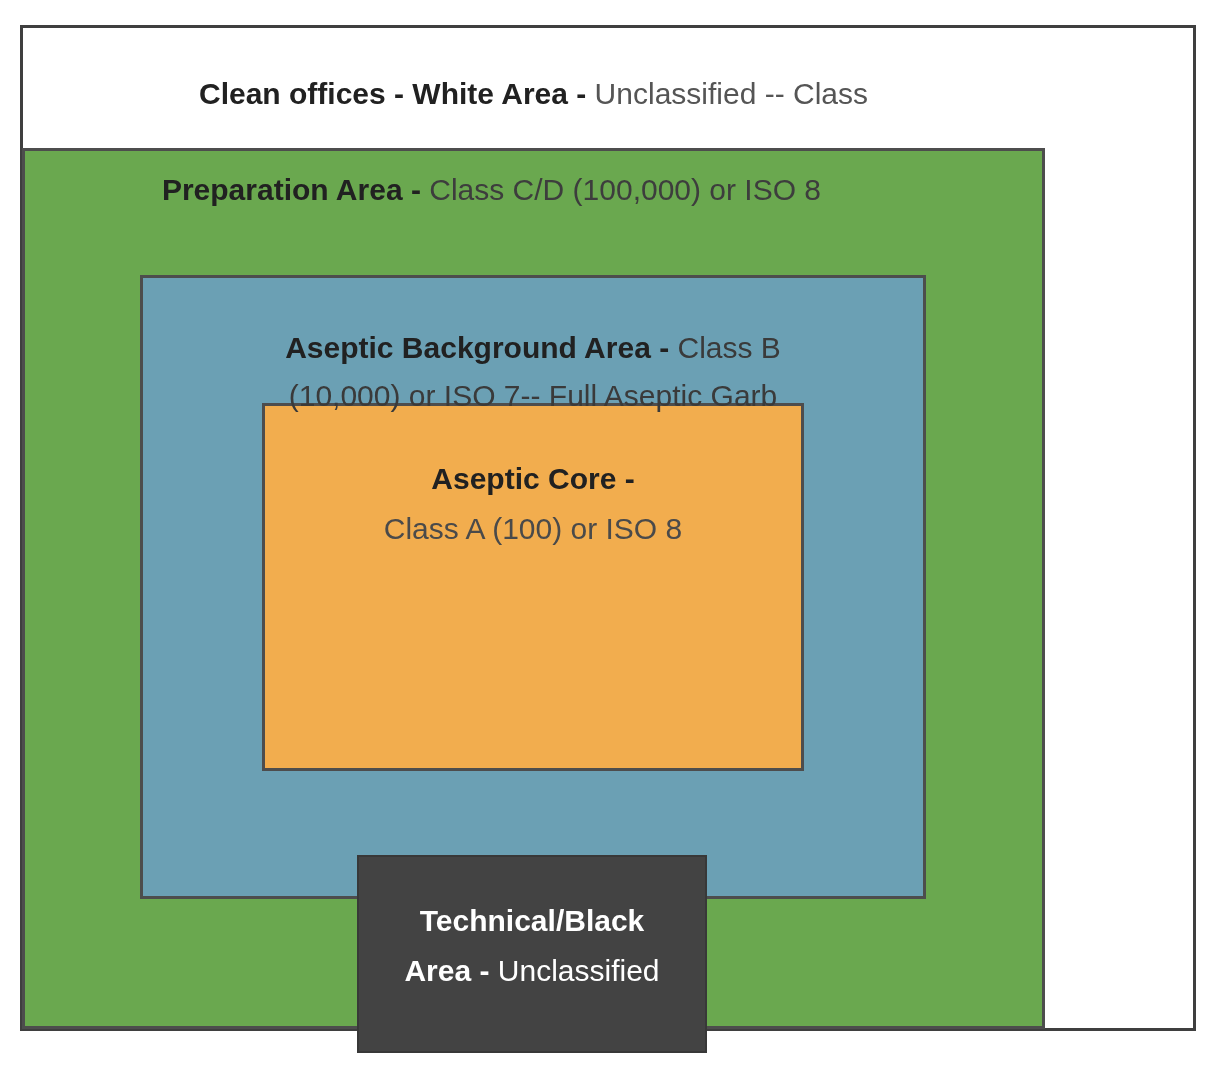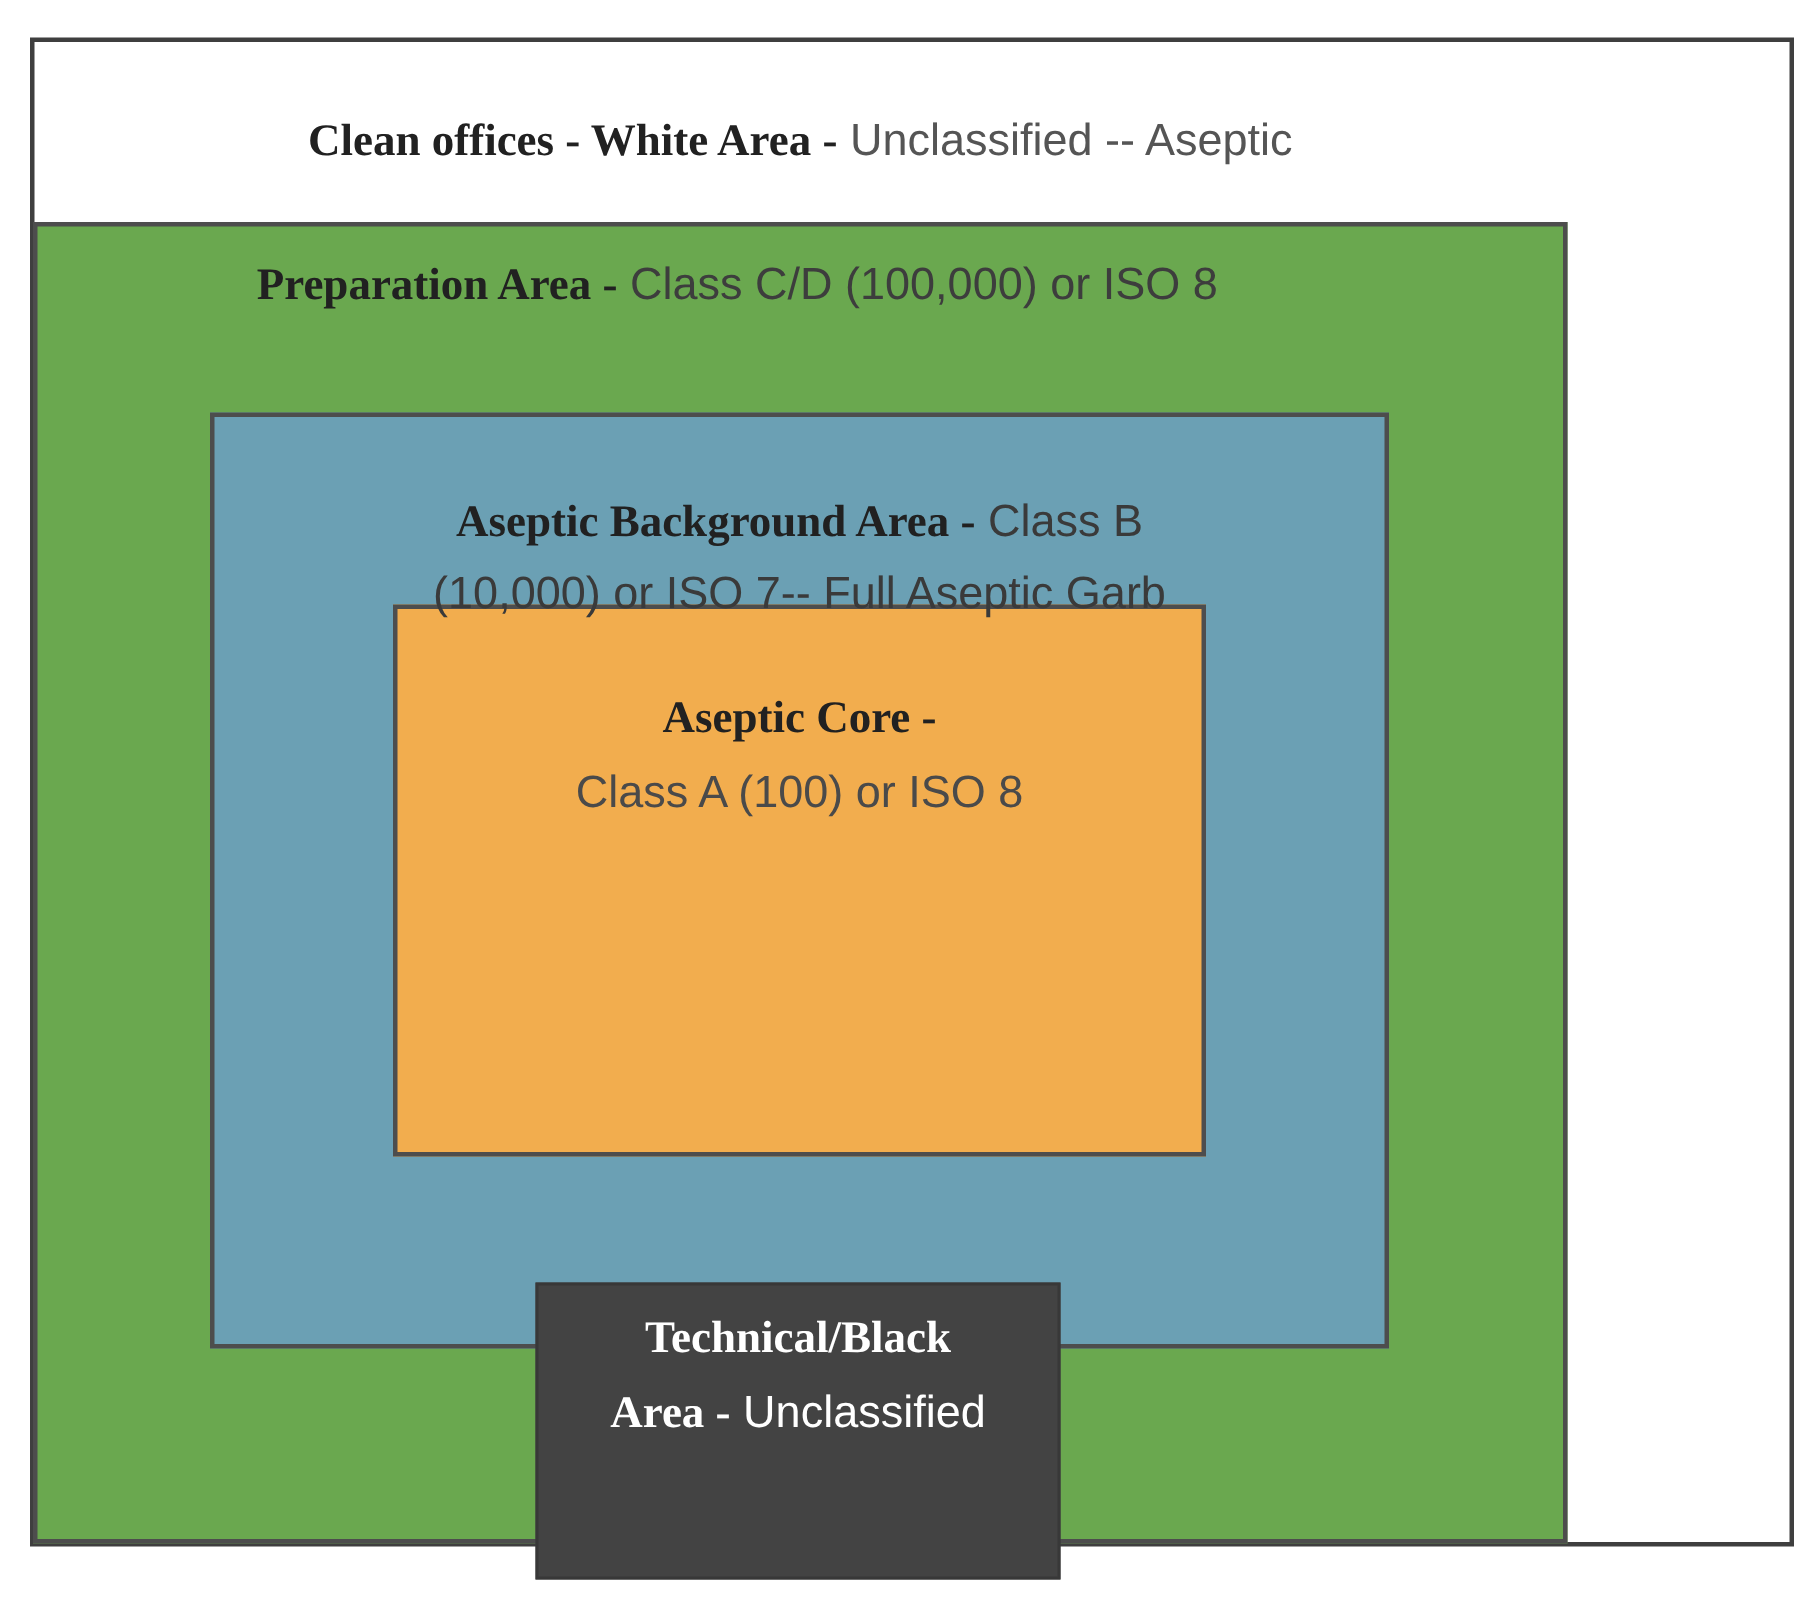--- a/index.html
+++ b/index.html
@@ -52,21 +52,20 @@
   .label {
     position: absolute;
     text-align: center;
     font-size: 30px;
     line-height: 48px;
     color: #454545;
   }
   .label b, .label .bold {
     font-weight: 700;
     color: #212121;
-    font-family: Liberation Serif, serif;
   }
   .white-label {
     left: 22px; top: 70px;
     width: 1023px;
     color: #555555;
   }
   .prep-label {
     left: 22px; top: 166px;
     width: 939px;
     color: #3d3d3d;
@@ -78,21 +77,21 @@
     margin-top: 28px;
   }
   .core-label {
     left: 262px; top: 434px;
     width: 542px;
     line-height: 50px;
     color: #4a4a4a;
     margin-top: 20px;
   }
   .tech-label {
-    left: 357px; top: 867px;
+    left: 357px; top: 896px;
     width: 350px;
     line-height: 50px;
     color: #ffffff;
   }
   .tech-label .bold {
     color: #ffffff;
   }
 </style>
 </head>
 <body>
@@ -103,21 +102,21 @@
 
   <div class="box green-box"></div>
 
   <div class="box blue-box"></div>
 
   <div class="box orange-box"></div>
 
   <div class="box dark-box"></div>
 
   <div class="label white-label">
-    <span class="bold">Clean offices - White Area -</span><span> Unclassified -- Aseptic</span>
+    <span class="bold">Clean offices - White Area -</span><span> Unclassified -- Class</span>
   </div>
 
   <div class="label prep-label">
     <div>
       <span class="bold">Preparation Area -</span><span> Class C/D (100,000) or ISO 8</span>
     </div>
   </div>
 
   <div class="label bg-label">
     <div>

